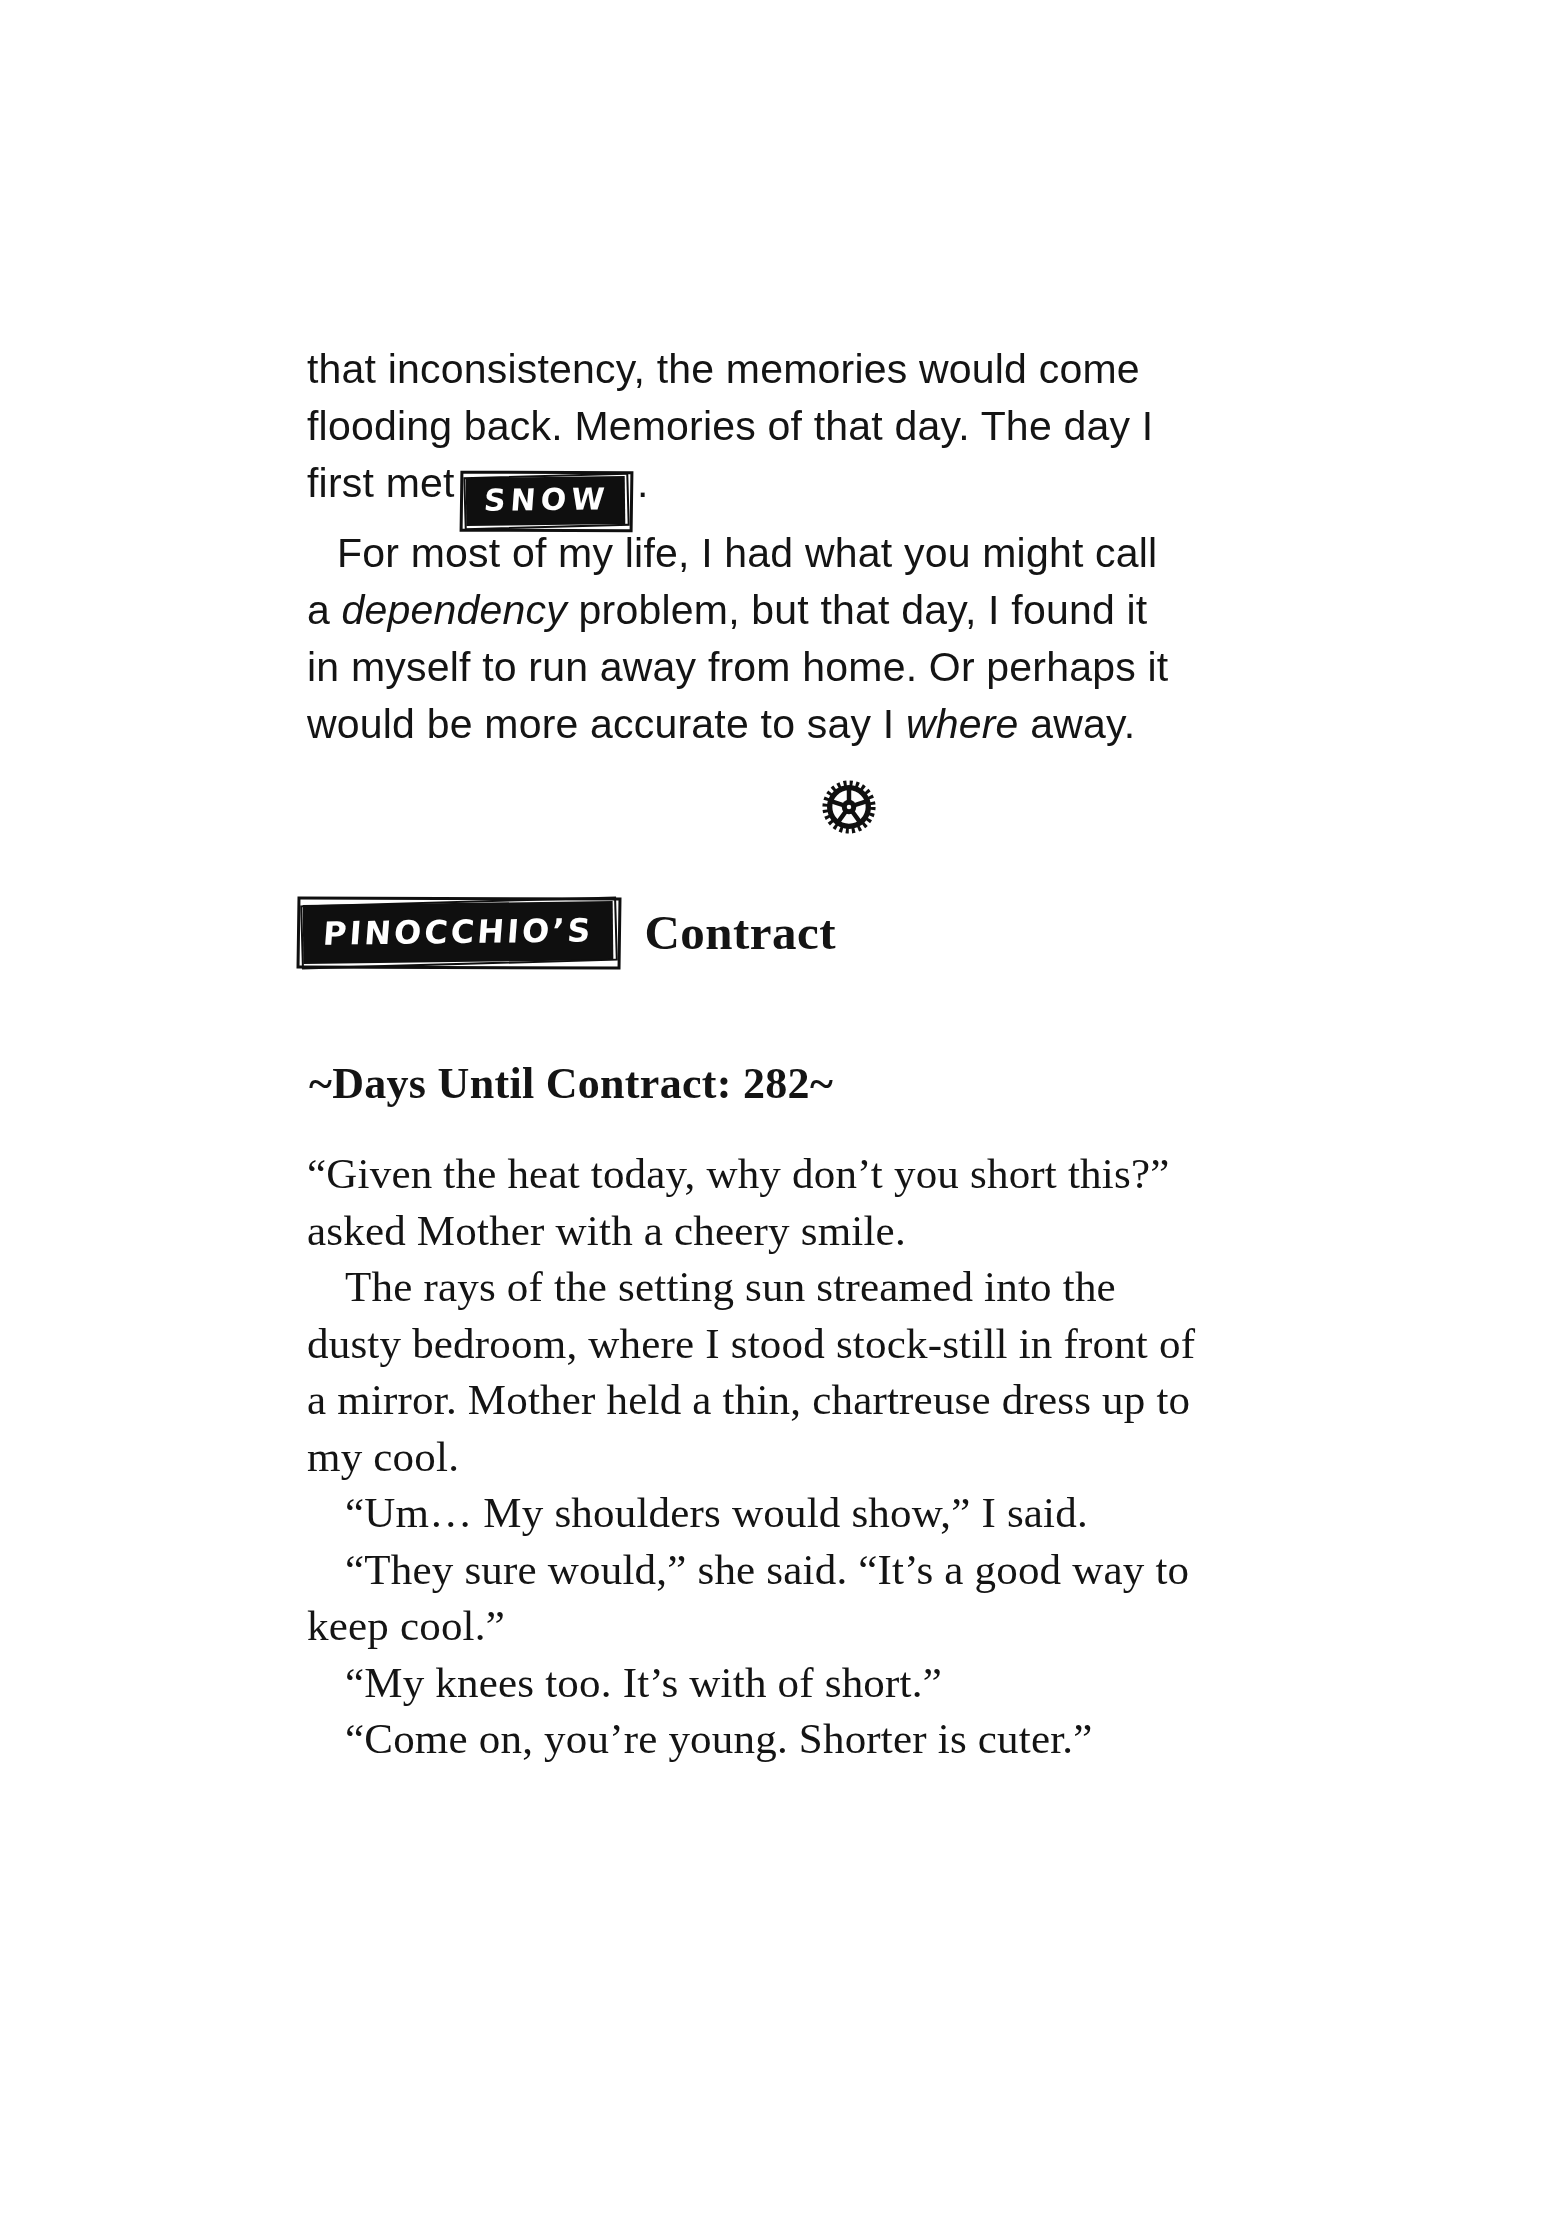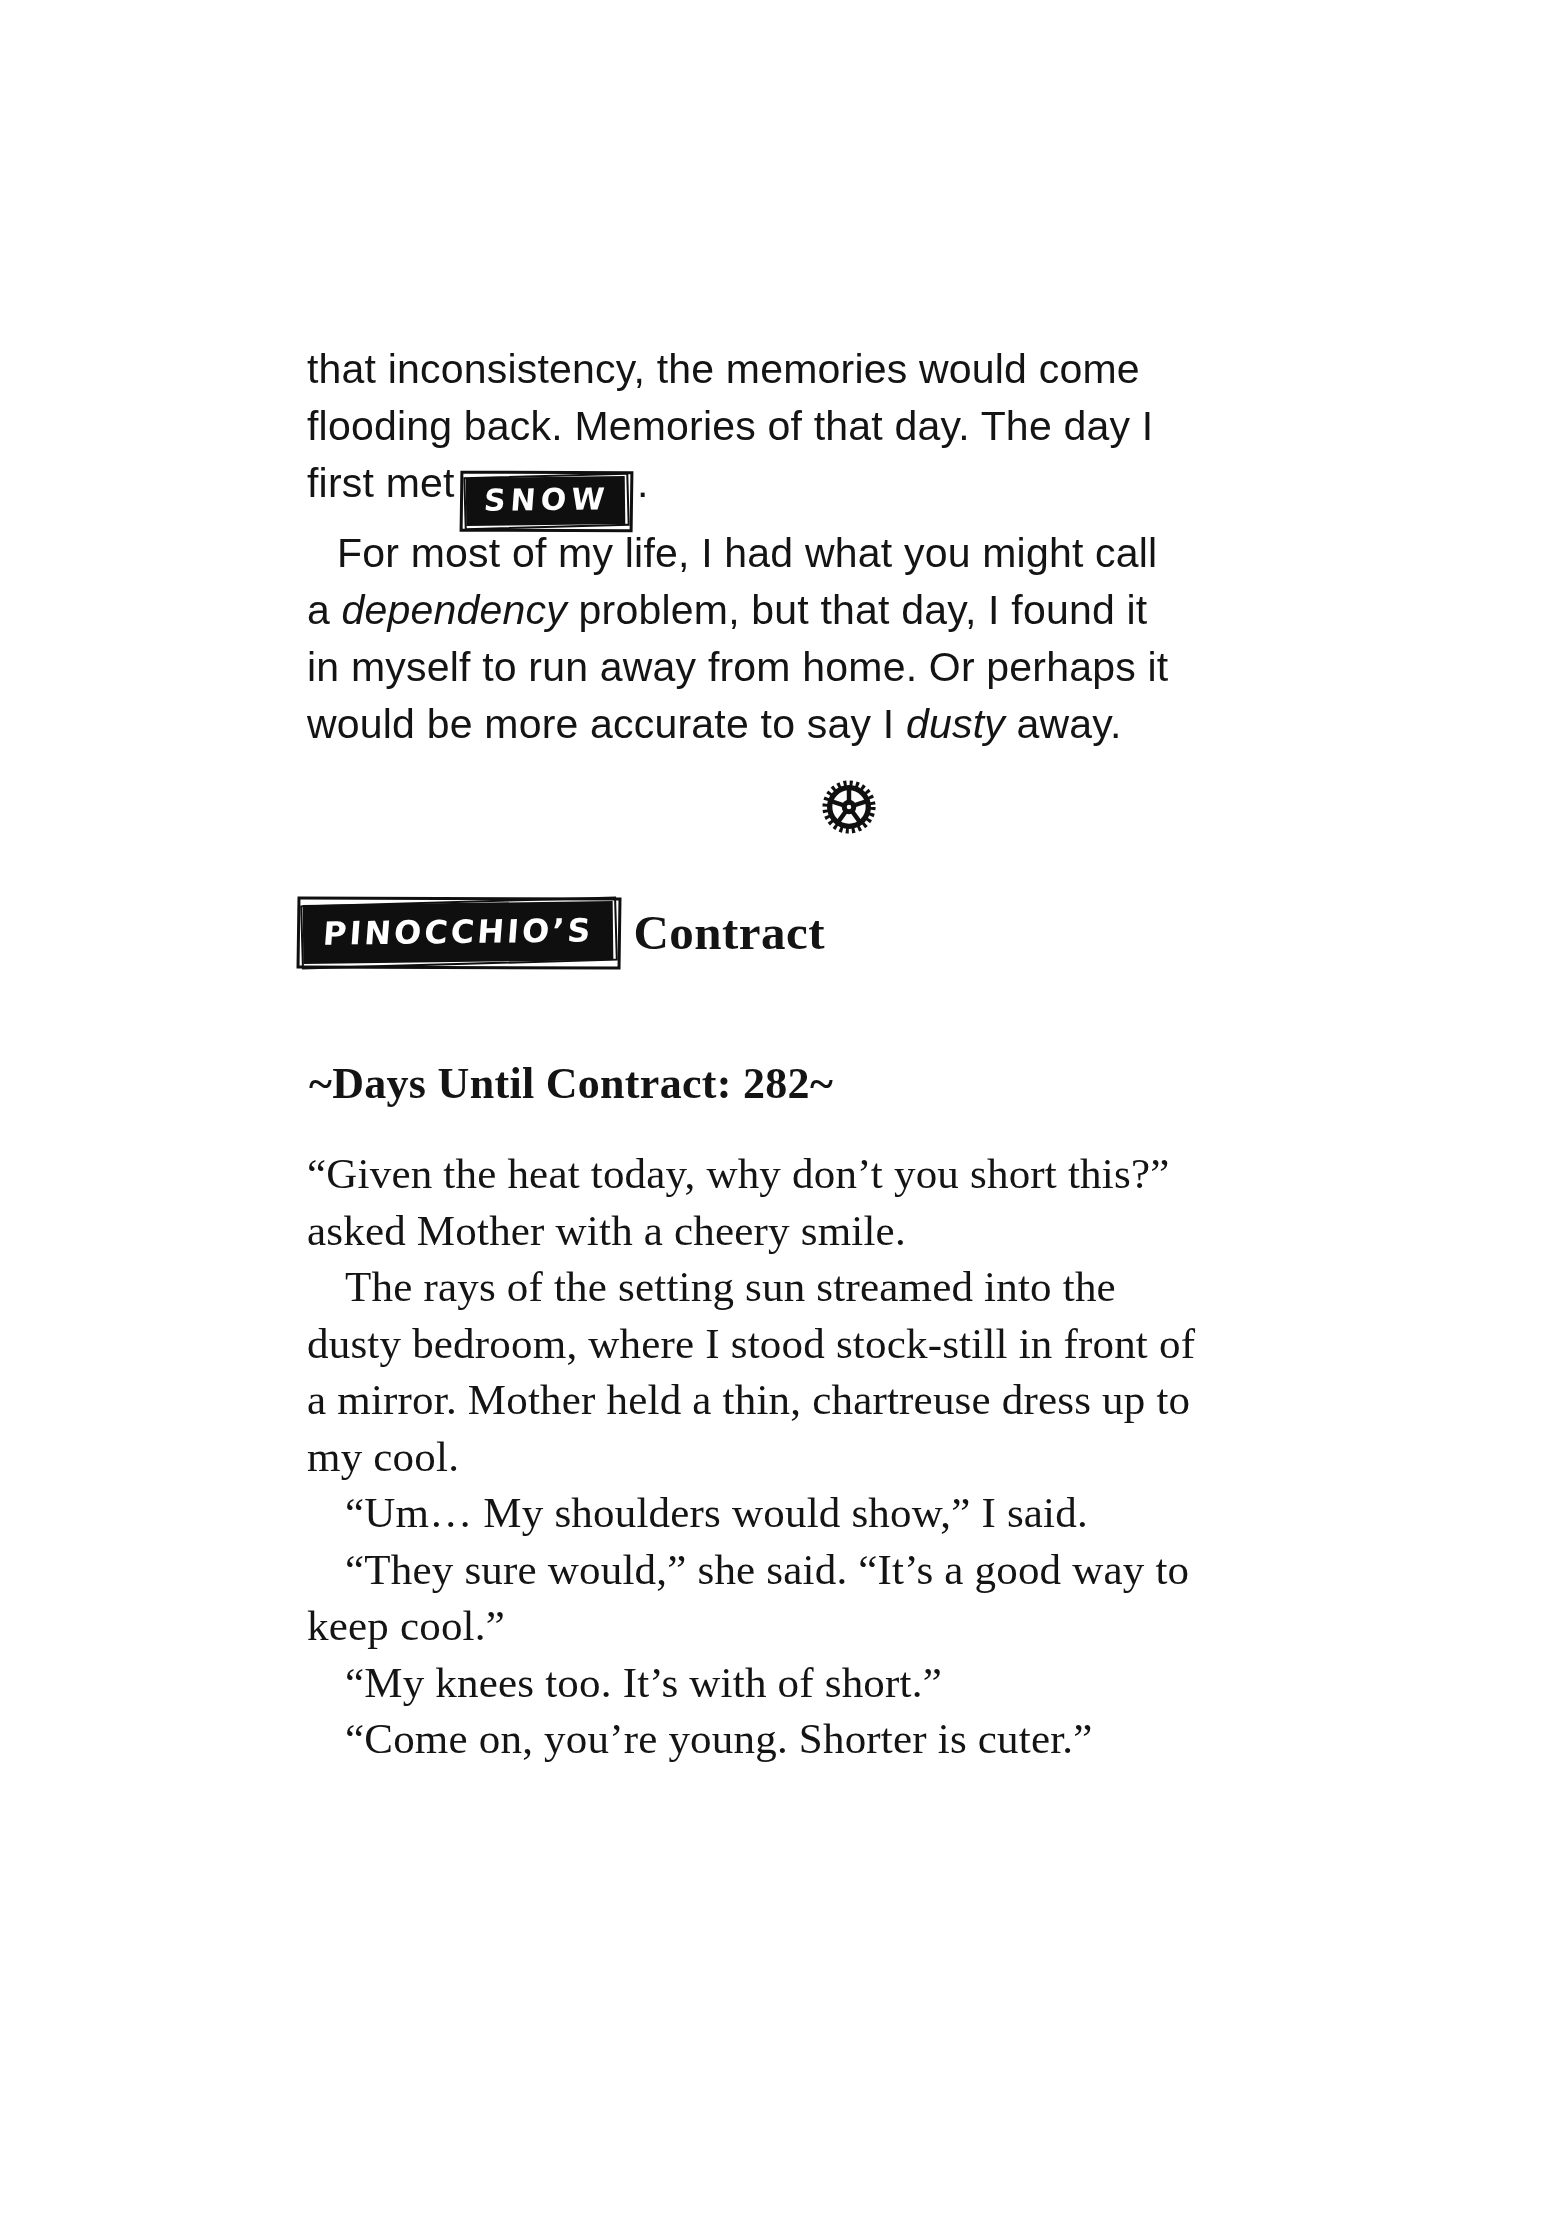--- a/index.html
+++ b/index.html
@@ -51,21 +51,21 @@
   .ornament svg { transform: translateX(37px); display: block; }
 
   
   .chapter {
     position: absolute; left: 303px; top: 903px;
     display: flex; align-items: center;
   }
   .heading-box { font-size: 32px; letter-spacing: 3px; padding: 13px 20px 14px; line-height: 1; }
   .chapter-title {
     font-family: "Liberation Serif", serif; font-weight: bold;
-    font-size: 49px; margin-left: 20px; letter-spacing: 0.5px;
+    font-size: 49px; margin-left: 31px; letter-spacing: 0.5px;
   }
 
   
   .subtitle {
     position: absolute; left: 309px; top: 1058px;
     font-family: "Liberation Serif", serif; font-weight: bold;
     font-size: 44px; letter-spacing: 0.3px;
   }
 
   
@@ -81,21 +81,21 @@
 
 <div class="page">
 
   <div class="intro">
       <div class="para">that inconsistency, the memories would come
 flooding back. Memories of that day. The day I
 first met <span class="scratch-box inline-box"><i>SNOW</i></span> .</div>
       <div class="para indent">For most of my life, I had what you might call
 a <em>dependency</em> problem, but that day, I found it
 in myself to run away from home. Or perhaps it
-would be more accurate to say I <em>dusty</em> away.</div>
+would be more accurate to say I <em>where</em> away.</div>
     </div>
 
   <div class="ornament">
     <svg width="58" height="58" viewBox="0 0 60 60" aria-hidden="true">
       <g fill="none" stroke="#101010">
         <circle cx="30" cy="30" r="24" stroke-width="7" stroke-dasharray="3.1 3.18"></circle>
         <circle cx="30" cy="30" r="20" stroke-width="5.5"></circle>
         <g stroke-width="4.6" stroke-linecap="round">
           <line x1="30" y1="30" x2="30" y2="12"></line>
           <line x1="30" y1="30" x2="47.1" y2="24.4"></line>

